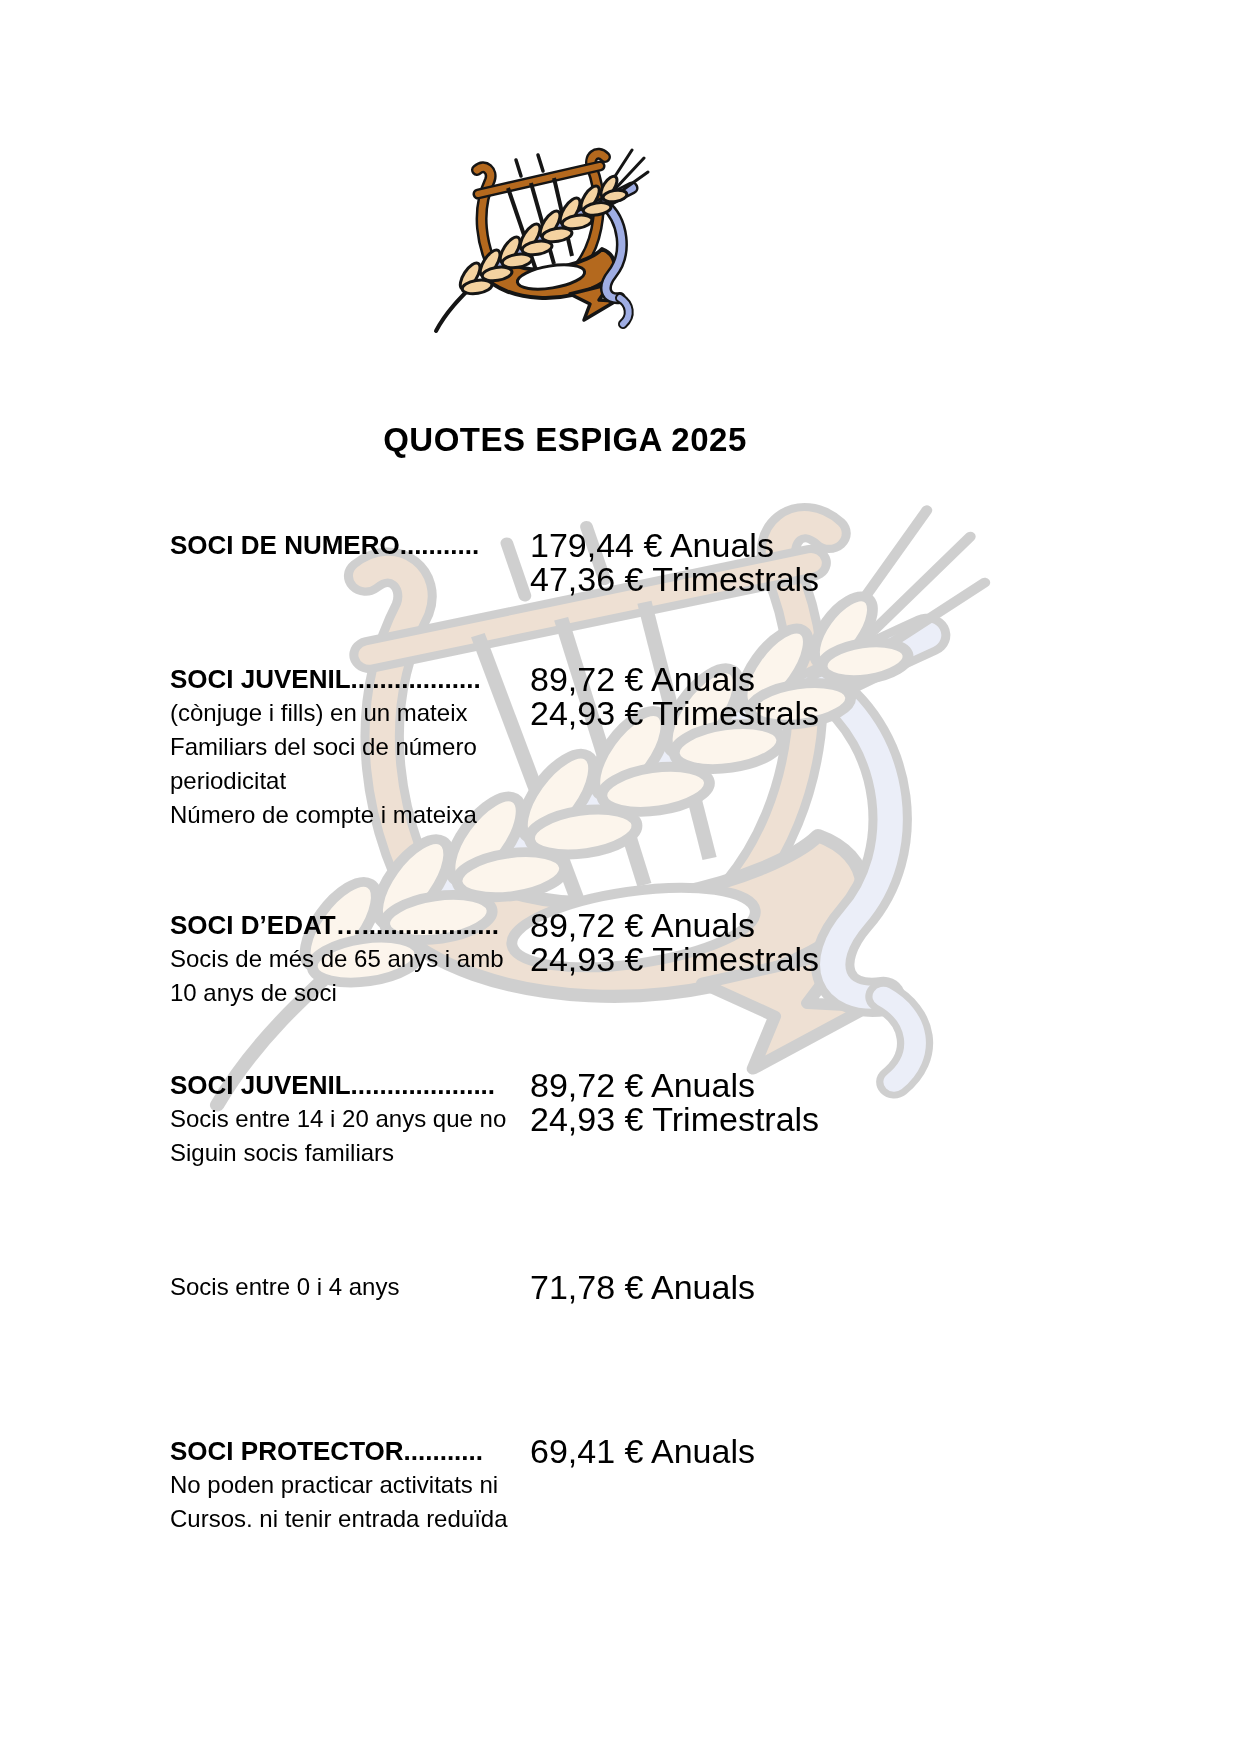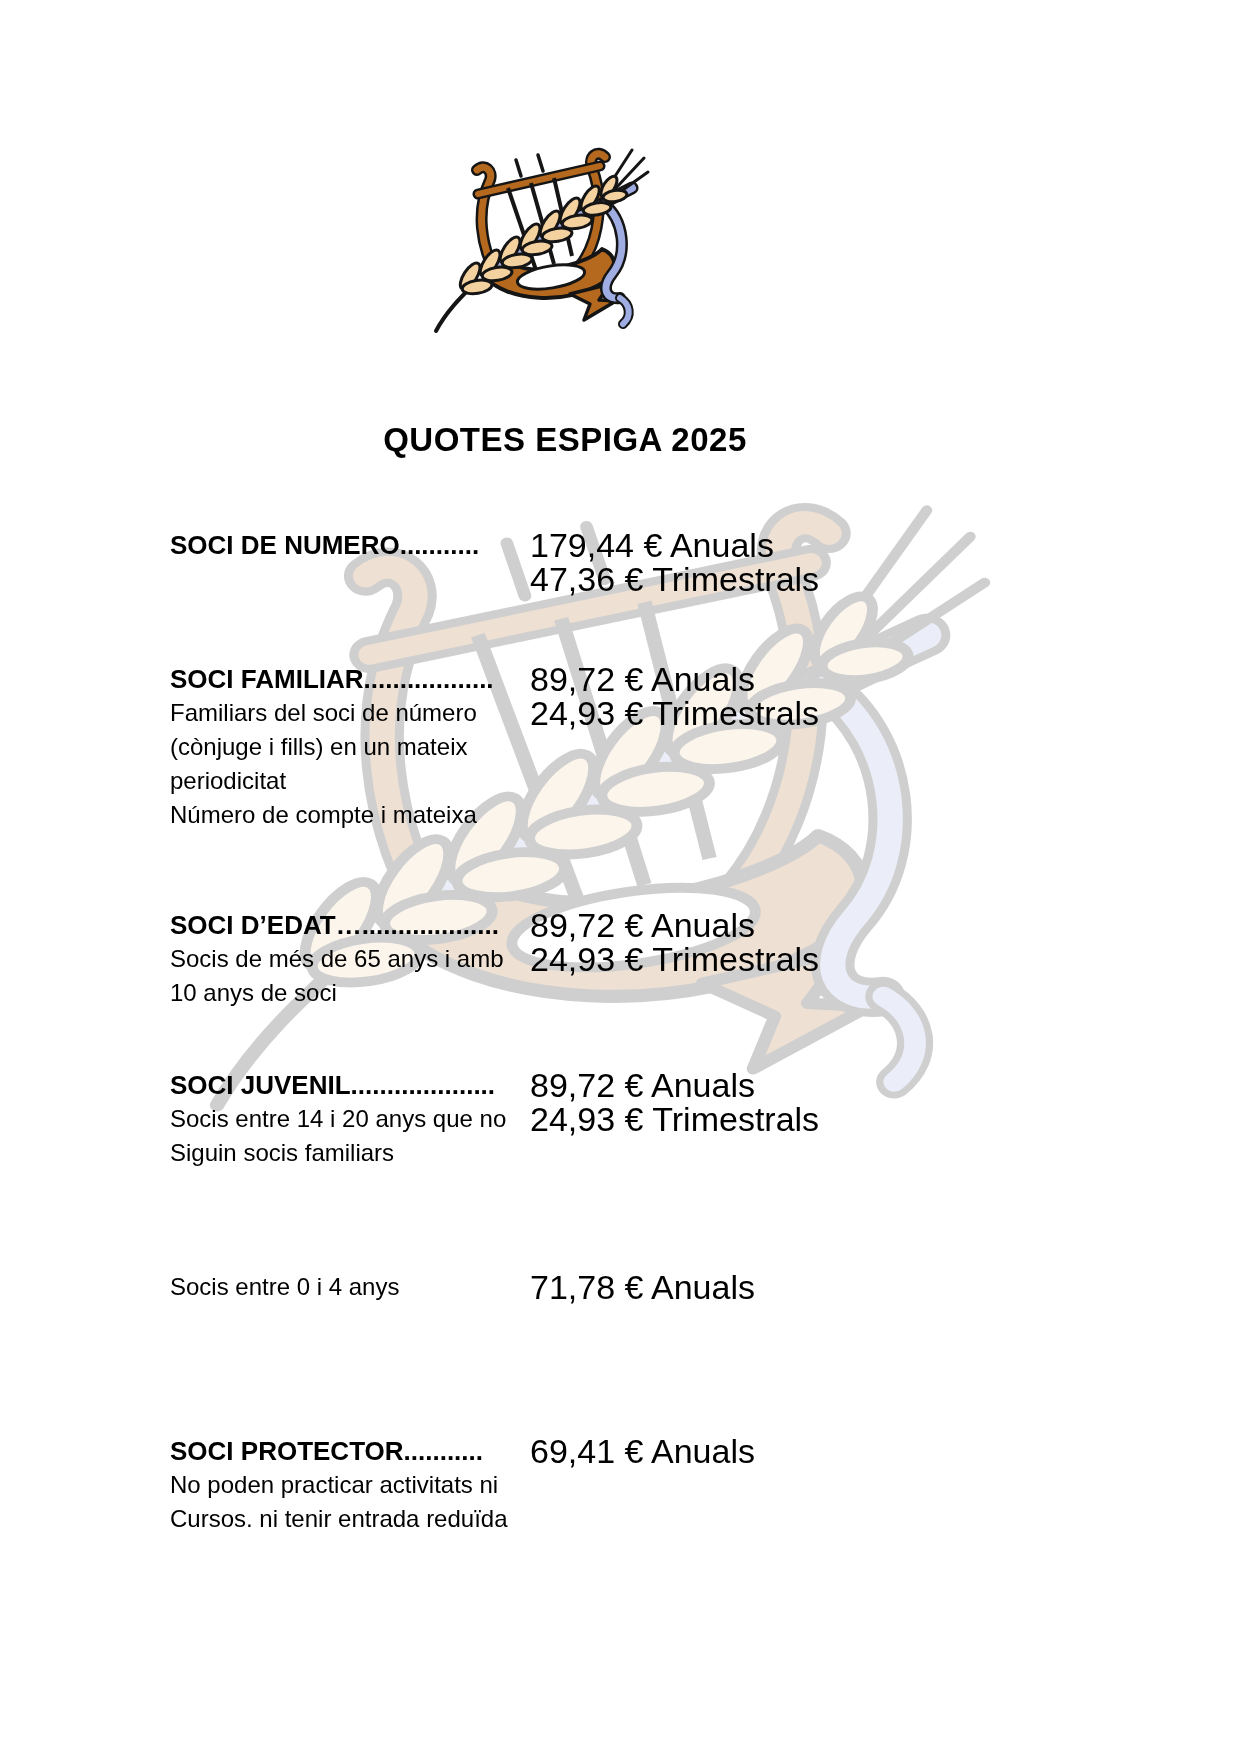--- a/index.html
+++ b/index.html
@@ -172,23 +172,23 @@
       <div class="fee-heading">SOCI DE NUMERO...........</div>
     </div>
     <div class="col-right">
       <div class="fee-price">179,44 € Anuals</div>
       <div class="fee-price">47,36 € Trimestrals</div>
     </div>
   </div>
 
   <div class="fee-section" style="top:662px">
     <div class="col-left">
-      <div class="fee-heading">SOCI FAMILIAR..................</div>
+      <div class="fee-heading">SOCI JUVENIL..................</div>
+      <div class="fee-desc">(cònjuge i fills) en un mateix</div>
       <div class="fee-desc">Familiars del soci de número</div>
-      <div class="fee-desc">(cònjuge i fills) en un mateix</div>
       <div class="fee-desc">periodicitat</div>
       <div class="fee-desc">Número de compte i mateixa</div>
     </div>
     <div class="col-right">
       <div class="fee-price">89,72 € Anuals</div>
       <div class="fee-price">24,93 € Trimestrals</div>
     </div>
   </div>
 
   <div class="fee-section" style="top:908px">

